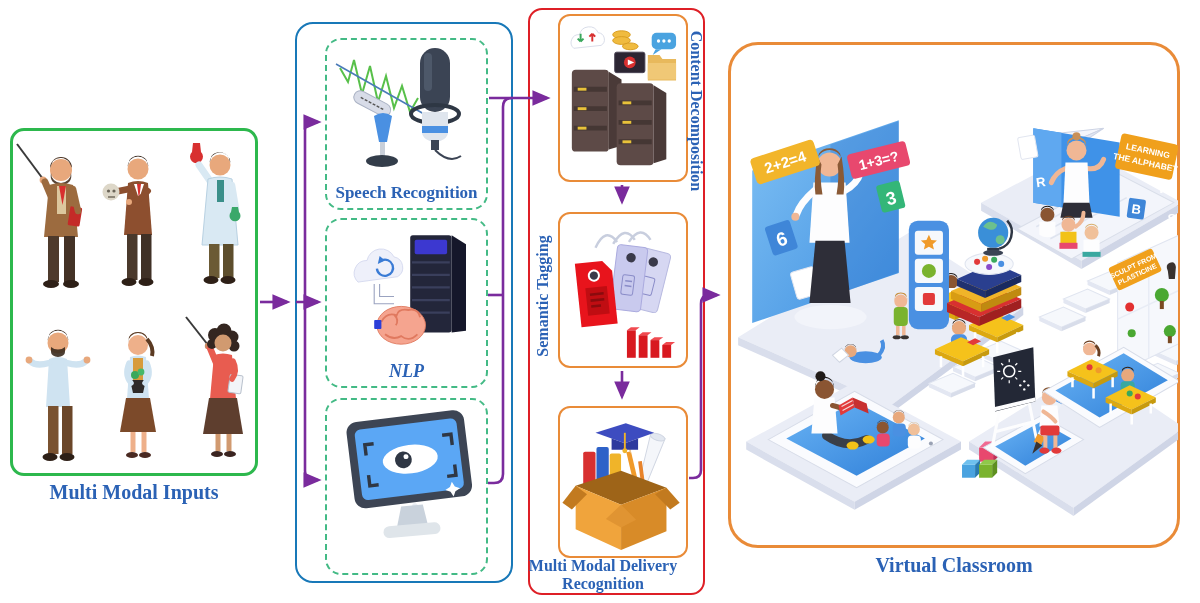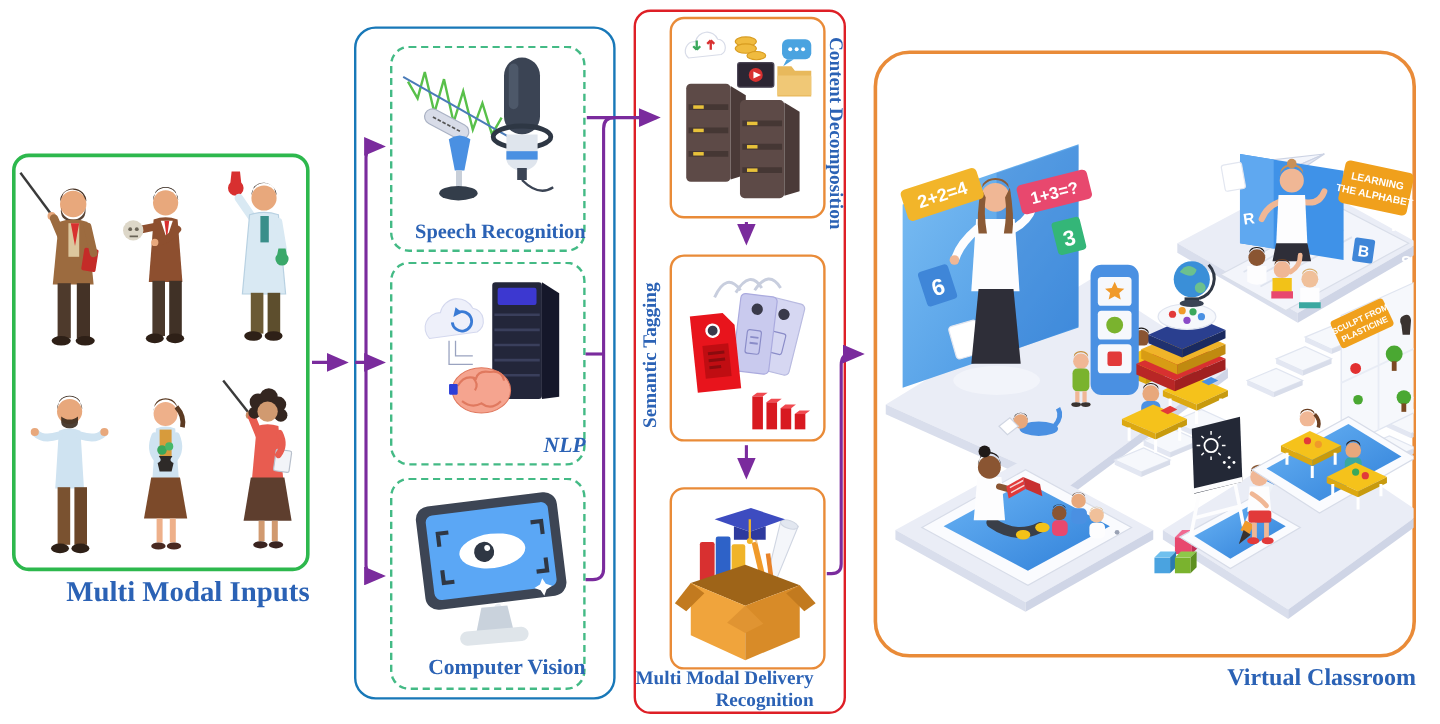--- a/index.html
+++ b/index.html
@@ -11,22 +11,22 @@
   .dashed{position:absolute;box-sizing:border-box;border:2px dashed #43ba85;border-radius:16px;}
   #d-sr{left:325px;top:38px;width:163px;height:172px;}
   #d-nlp{left:325px;top:218px;width:163px;height:170px;}
   #d-cv{left:325px;top:398px;width:163px;height:177px;}
   #box-proc{left:528px;top:8px;width:177px;height:587px;border:2.5px solid #de1f26;border-radius:14px;}
   .stage{position:absolute;box-sizing:border-box;border:2px solid #e98b38;border-radius:12px;}
   #s-cd{left:558px;top:14px;width:130px;height:168px;}
   #s-st{left:558px;top:212px;width:130px;height:156px;}
   #s-da{left:558px;top:406px;width:130px;height:152px;}
   #box-vc{left:728px;top:42px;width:452px;height:506px;border:3px solid #e98b38;border-radius:30px;}
-  .lbl{position:absolute;color:#2b62b5;font-weight:700;text-align:right;line-height:1.1;}
-  #l-inputs{left:10px;top:481px;width:248px;font-size:24px;}
+  .lbl{position:absolute;color:#2b62b5;font-weight:700;text-align:center;line-height:1.1;}
+  #l-inputs{left:10px;top:481px;width:248px;font-size:20px;}
   #l-sr{left:325px;top:184px;width:163px;font-size:17px;}
   #l-nlp{left:325px;top:362px;width:163px;font-size:18px;font-style:italic;}
   #l-cv{left:325px;top:547px;width:163px;font-size:18px;}
   #l-vc{left:728px;top:554px;width:452px;font-size:20px;}
   #l-procbottom{left:528px;top:557px;width:150px;font-size:16px;line-height:18px;}
   .vlabel{position:absolute;color:#2b62b5;font-weight:700;white-space:nowrap;font-size:16px;}
   #l-cd{left:696px;top:111px;transform:translate(-50%,-50%) rotate(90deg);}
   #l-st{left:543px;top:296px;transform:translate(-50%,-50%) rotate(-90deg);}
   .icon-abs{position:absolute;}
   svg text{font-family:"Liberation Sans","DejaVu Sans",sans-serif;}
@@ -648,21 +648,20 @@
       <path d="M488,295 L503,295"></path>
       <path d="M622,185 L622,201" marker-end="url(#ah)"></path>
       <path d="M622,371 L622,396" marker-end="url(#ah)"></path>
       <path d="M689,478 L693,478 Q701,478 701,470 L701,304 Q701,295 709,295 L717,295" marker-end="url(#ah)"></path>
     </g>
   </svg>
 
   <div class="lbl" id="l-inputs">Multi Modal Inputs</div>
   <div class="lbl" id="l-sr">Speech Recognition</div>
   <div class="lbl" id="l-nlp">NLP</div>
-  <div class="lbl" id="l-cv">Computer Vision</div>
   <div class="vlabel" id="l-cd">Content Decomposition</div>
   <div class="vlabel" id="l-st">Semantic Tagging</div>
   <div class="lbl" id="l-procbottom">
     <div>Multi Modal Delivery</div>
     <div>Recognition</div>
   </div>
   <div class="lbl" id="l-vc">Virtual Classroom</div>
 
 </div>
 

